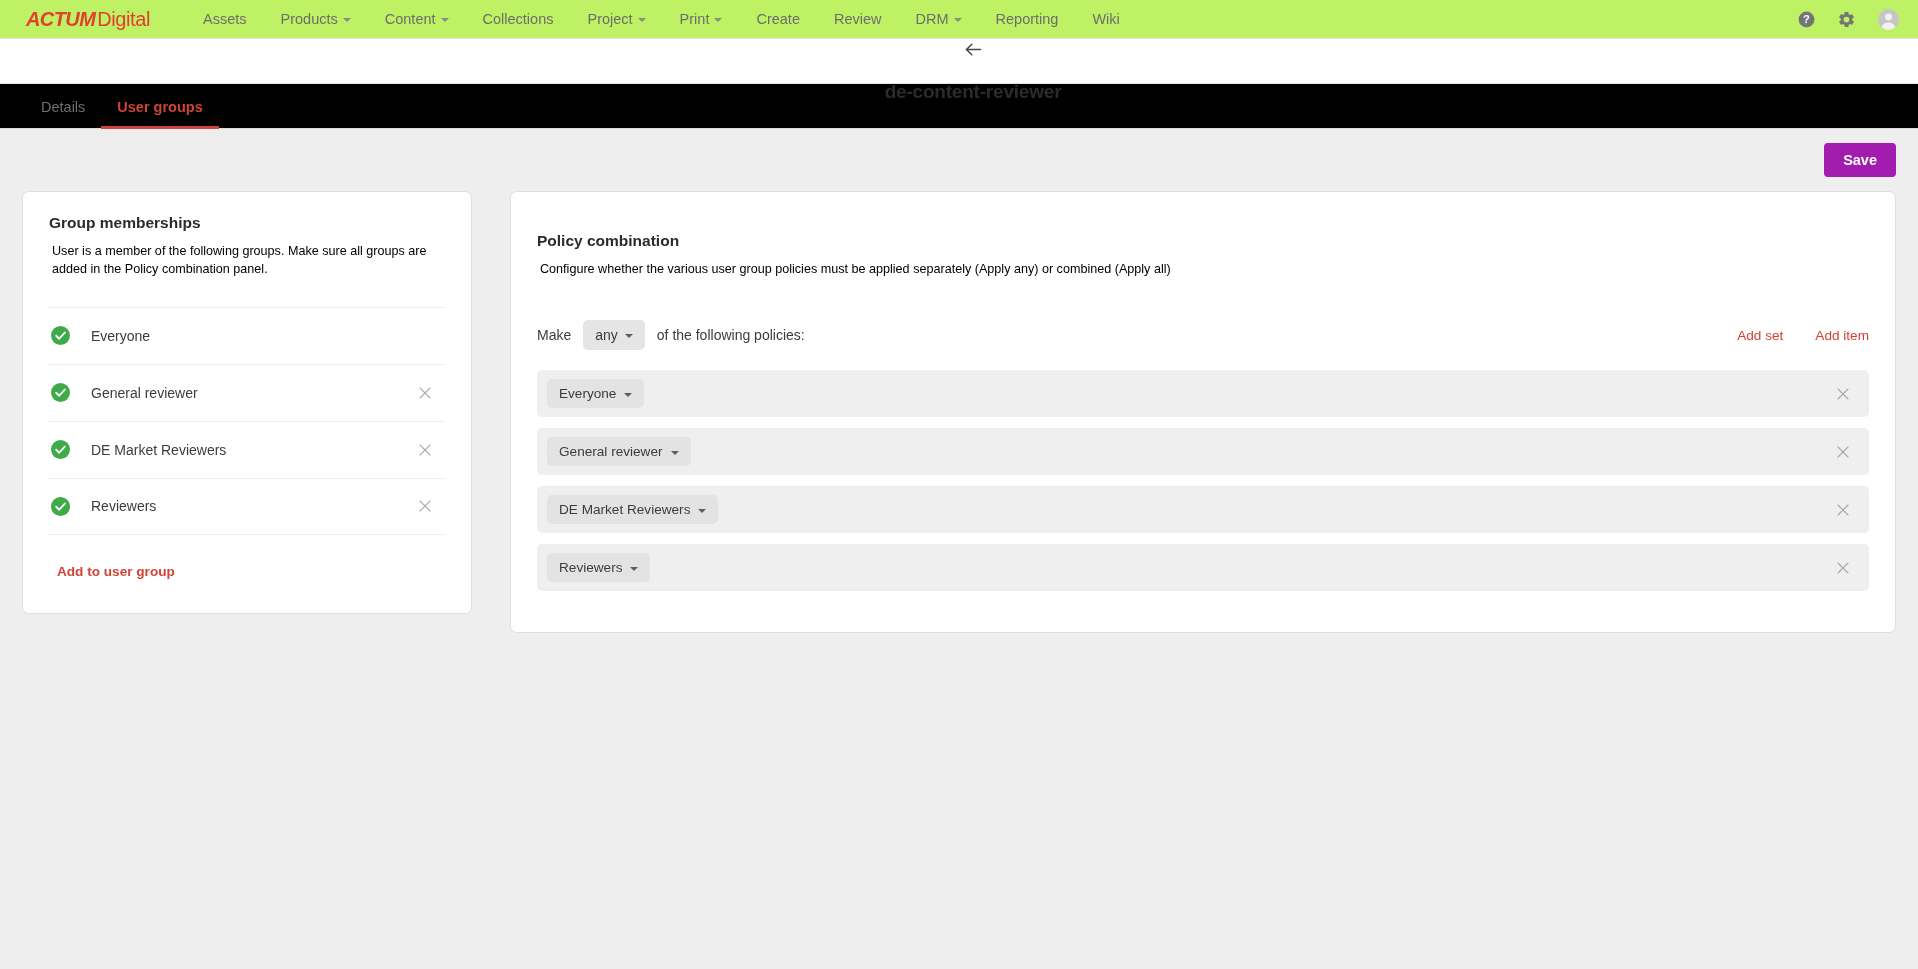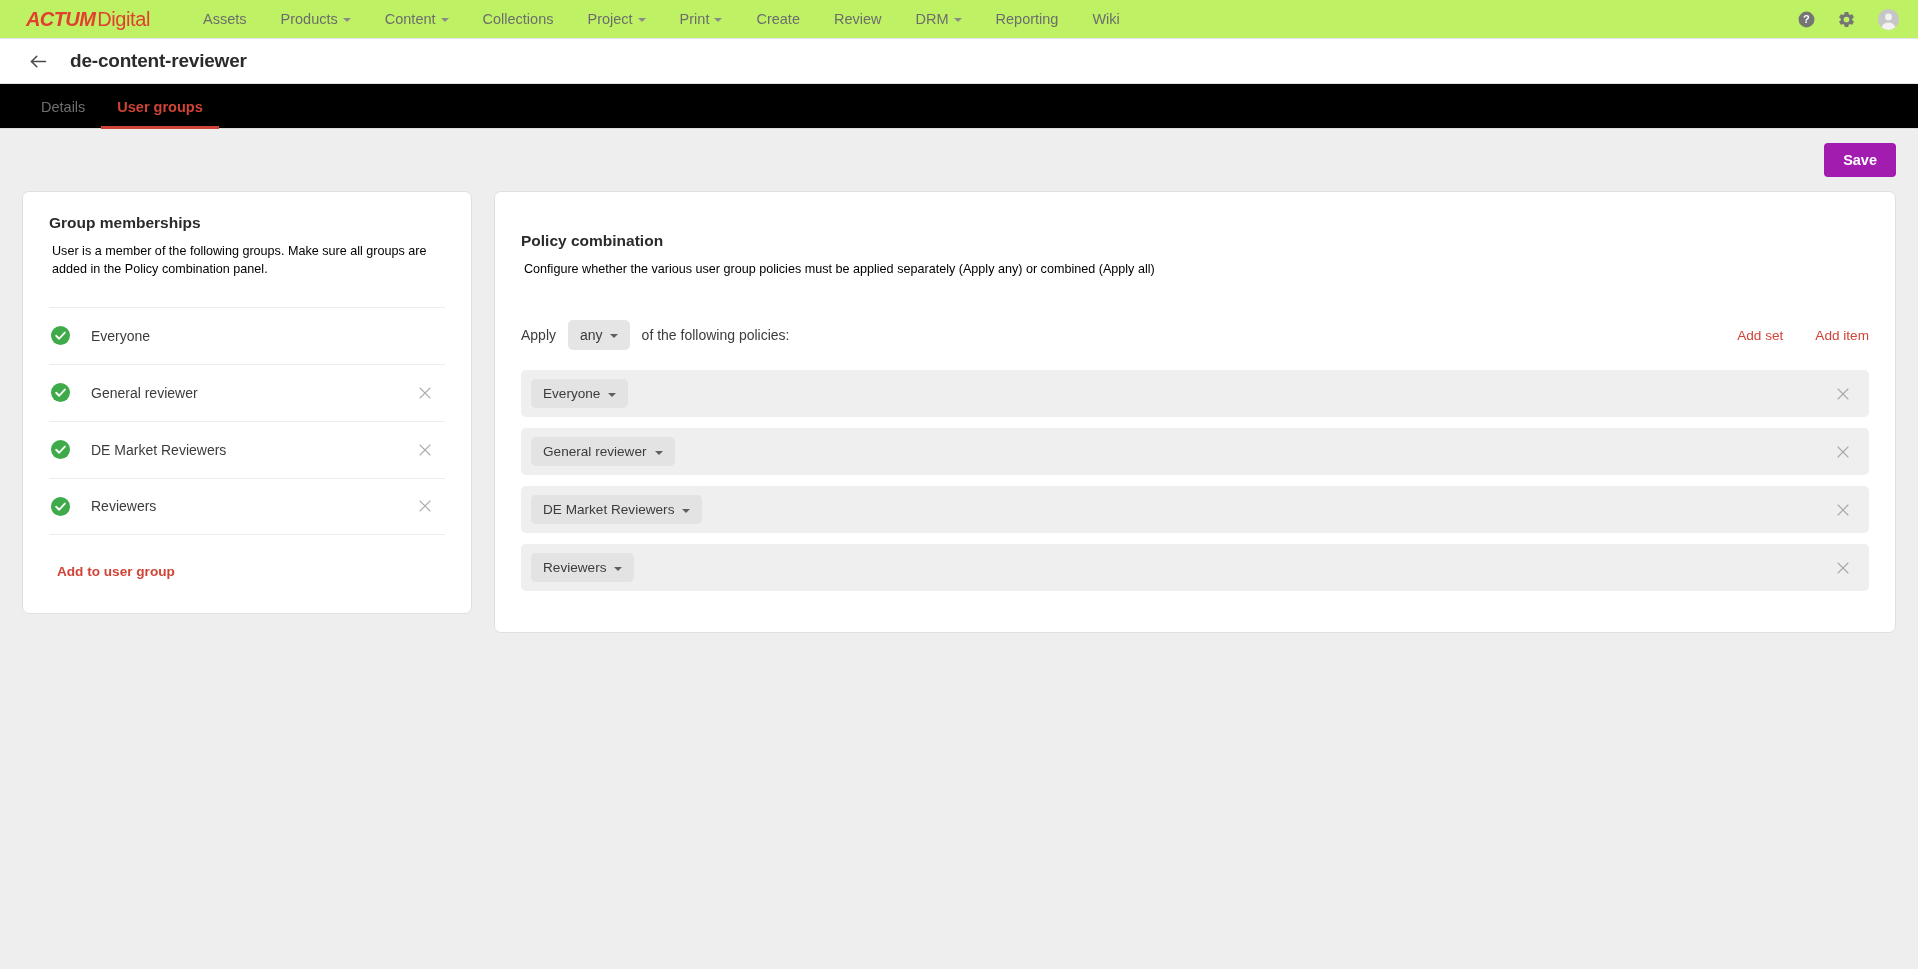--- a/index.html
+++ b/index.html
@@ -64,20 +64,21 @@
 
   
   .pagehead {
     height: 45px;
     background: #ffffff;
     border-bottom: 1px solid #e4e4e4;
     display: flex;
     align-items: center;
     padding-left: 28px;
     gap: 21px;
+    flex-direction: column;
   }
   .backarrow { cursor: pointer; display: flex; align-items: center; }
   .pagetitle {
     font-size: 19px;
     font-weight: 700;
     color: #2b2b2b;
     letter-spacing: -0.2px;
   }
 
   
@@ -119,21 +120,21 @@
     border: none;
     border-radius: 4px;
     padding: 9px 19px;
     cursor: pointer;
     font-family: "Liberation Sans", sans-serif;
   }
 
   
   .content {
     display: flex;
-    gap: 22px;
+    gap: 38px;
     padding: 0 22px;
     align-items: flex-start;
     border-radius: 32px;
   }
   .card {
     background: #ffffff;
     border: 1px solid #e0e0e0;
     border-radius: 7px;
   }
   .card-left { width: 450px; padding: 22px 26px 0 26px; min-height: 410px; }
@@ -405,21 +406,21 @@
         </div>
       </div>
     <span class="addlink">Add to user group</span>
   </div>
 
   <div class="card card-right">
     <h2 class="card-title">Policy combination</h2>
     <p class="card-sub" style="max-width:100%">Configure whether the various user group policies must be applied separately (Apply any) or combined (Apply all)</p>
 
     <div class="applyrow">
-      <span class="applyword">Apply</span>
+      <span class="applyword">Make</span>
       <button class="dropchip">
         <span>any</span>
         <span class="caret"></span>
       </button>
       <span class="applytail">of the following policies:</span>
       <div class="addactions">
         <span class="actionlink">Add set</span>
         <span class="actionlink">Add item</span>
       </div>
     </div>

